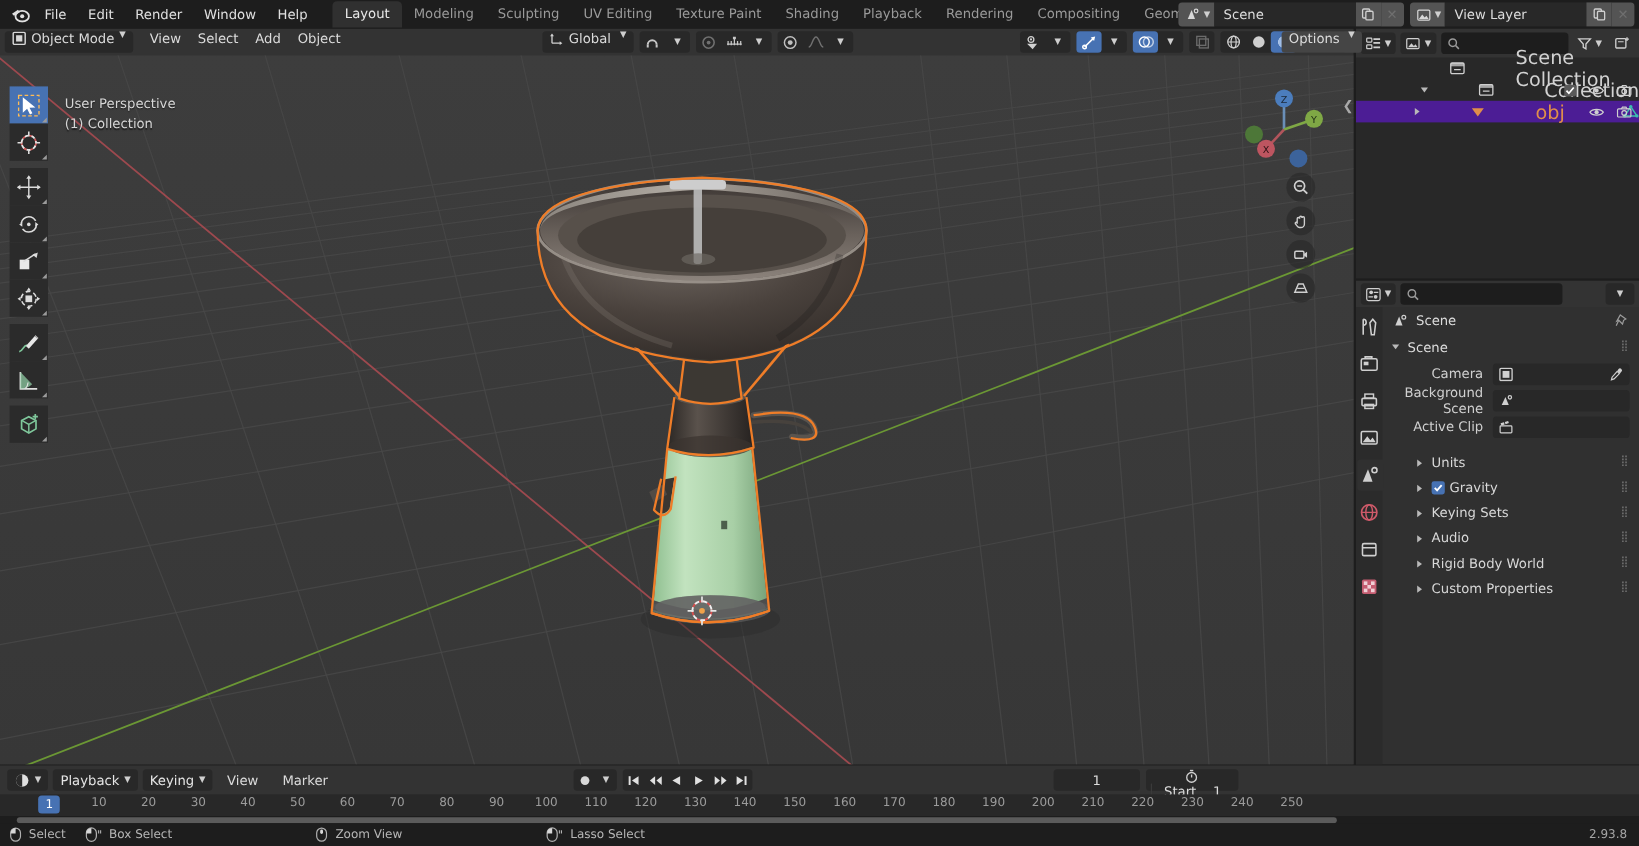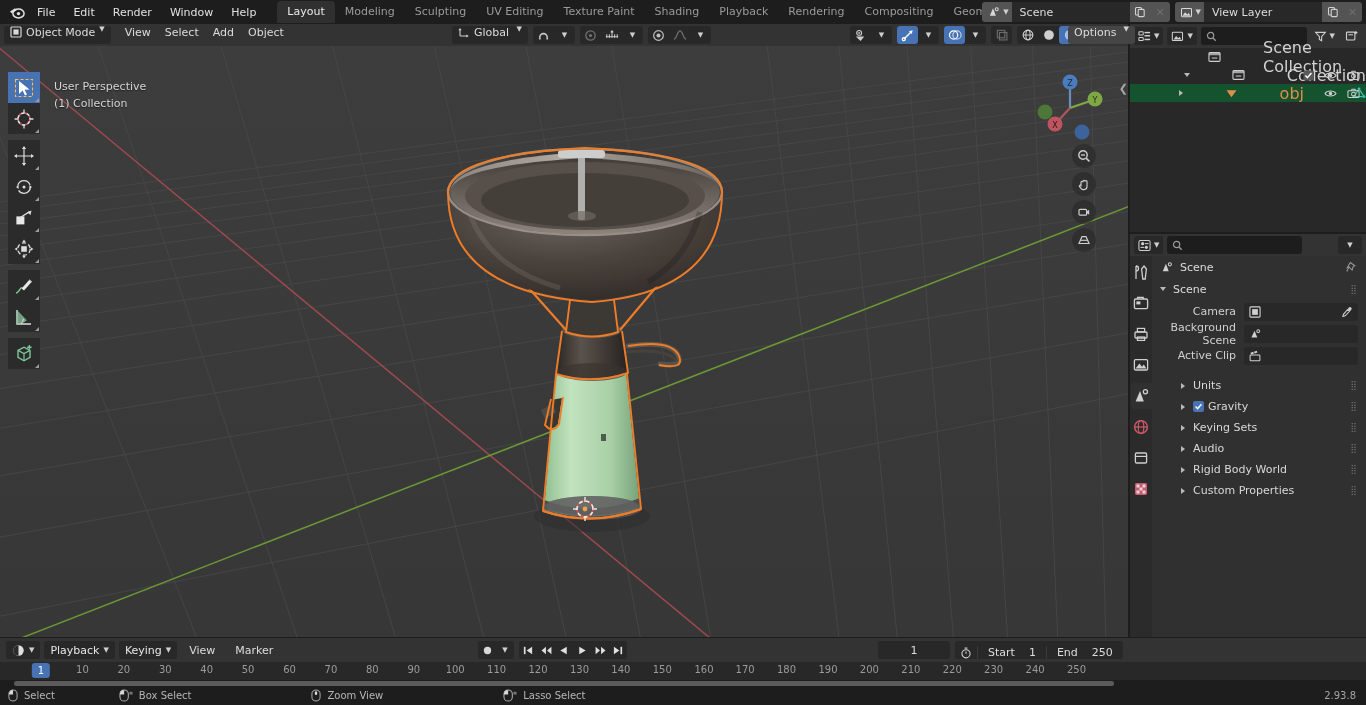--- a/index.html
+++ b/index.html
@@ -86,21 +86,21 @@
   
   .vp-arrow { position:absolute; right:0px; top:36px; color:#a9a9a9; font-size:11px; z-index:14; }
 
   
   .outliner { position:absolute; left:1130px; top:24px; width:236px; height:208px; background:#282828; }
   .ol-header { height:24px; background:#333333; display:flex; align-items:center; padding:0 4px; gap:4px; }
   .ol-dd { display:flex; align-items:center; gap:3px; height:18px; padding:0 4px; background:#282828; border-radius:3px; }
   .ol-search { flex:1; height:18px; background:#1d1d1d; border-radius:3px; display:flex; align-items:center; padding:0 5px; }
   .ol-filter { display:flex; align-items:center; gap:3px; height:18px; padding:0 3px; }
   .ol-row { height:18px; display:flex; align-items:center; padding-left:6px; font-size:16px; color:#d2d2d2; position:relative;gap:36px; }
-  .ol-row.selected { background:#14532d; }
+  .ol-row.selected { background:#4c1d95; }
   .ol-row .rowicons { position:absolute; right:6px; display:flex; gap:10px; align-items:center; }
   .tri { width:0;height:0;border-left:4px solid #b9b9b9;border-top:3px solid transparent;border-bottom:3px solid transparent; }
   .tri.down { border-left:3px solid transparent;border-right:3px solid transparent;border-top:4px solid #b9b9b9; border-bottom:0; }
 
   
   .props { position:absolute; left:1130px; top:234px; width:236px; height:403px; background:#303030; }
   .props-header { height:22px; background:#333333; display:flex; align-items:center; padding:0 4px; gap:4px; }
   .props-tabcol { position:absolute; left:0; top:22px; width:22px; bottom:0; background:#2b2b2b;
     display:flex; flex-direction:column; align-items:center; padding-top:6px; gap:11px; }
   .ptab { width:20px; height:20px; display:flex; align-items:center; justify-content:center; position:relative; }
@@ -122,21 +122,21 @@
 
   
   .timeline { position:absolute; left:0; top:638px; width:1366px; height:48px; background:#303030; }
   .tl-header { height:24px; background:#333333; display:flex; align-items:center; padding:0 6px; gap:4px; }
   .tl-dd { display:flex; align-items:center; gap:4px; height:18px; padding:0 6px; background:#282828; border-radius:3px; font-size:11px; }
   .tl-flat { padding:0 8px; height:18px; display:flex; align-items:center; font-size:11px; color:#dcdcdc; }
   .transport { display:flex; align-items:center; background:#282828; border-radius:3px; height:18px; }
   .tp { width:18px; height:18px; display:flex; align-items:center; justify-content:center; }
   .num-field { height:18px; background:#282828; border-radius:3px; display:flex; align-items:center;
      justify-content:center; font-size:11px; color:#dcdcdc; }
-  .range-grp { display:flex; align-items:flex-end; background:#282828; border-radius:3px; height:18px; }
+  .range-grp { display:flex; align-items:center; background:#282828; border-radius:3px; height:18px;flex-direction:column; }
   .range-part { display:flex; align-items:center; gap:14px; padding:0 10px; font-size:11px; color:#dcdcdc; }
   .tl-ruler { position:absolute; left:0; top:24px; width:1366px; height:18px; background:#282828; }
   .tick { position:absolute; top:2px; font-size:10px; color:#9b9b9b; transform:translateX(-50%); }
   .playhead { position:absolute; top:1px; height:15px; background:#4772b3; border-radius:3px;
     display:flex; align-items:center; justify-content:center; font-size:10px; color:#fff; padding:0 6px;
     transform:translateX(-50%); }
   .tl-scroll { position:absolute; left:0; top:42px; width:1366px; height:6px; background:#1d1d1d; }
   .tl-scrollbar { position:absolute; left:14px; top:43px; height:5px; background:#5b5b5b; border-radius:3px; }
 
   
@@ -1076,21 +1076,21 @@
     <div id="status-items" style="display:flex;align-items:center;">
         <div class="st-item" style="margin-left: 0px;">
           <span style="display:flex">
             <svg width="10" height="13" viewBox="0 0 11 14">
               <rect x="1" y="1" width="9" height="12" rx="4.5" fill="none" stroke="#b0b0b0" stroke-width="1.1"></rect>
               <path d="M1 6 a4.5 4.5 0 0 1 4.5-5 V6 Z" fill="#d8d8d8"></path>
             </svg>
           </span>
           <span>Select</span>
         </div>
-        <div class="st-item" style="margin-left: 64px;">
+        <div class="st-item" style="margin-left: 16px;">
           <span style="display:flex">
             <svg width="14" height="13" viewBox="0 0 15 14">
               <rect x="1" y="1" width="9" height="12" rx="4.5" fill="none" stroke="#b0b0b0" stroke-width="1.1"></rect>
               <path d="M1 6 a4.5 4.5 0 0 1 4.5-5 V6 Z" fill="#d8d8d8"></path>
               <path d="M12 3 v3 M13.8 3 v3" stroke="#b0b0b0" stroke-width="1"></path>
             </svg>
           </span>
           <span>Box Select</span>
         </div>
         <div class="st-item" style="margin-left: 120px;">

